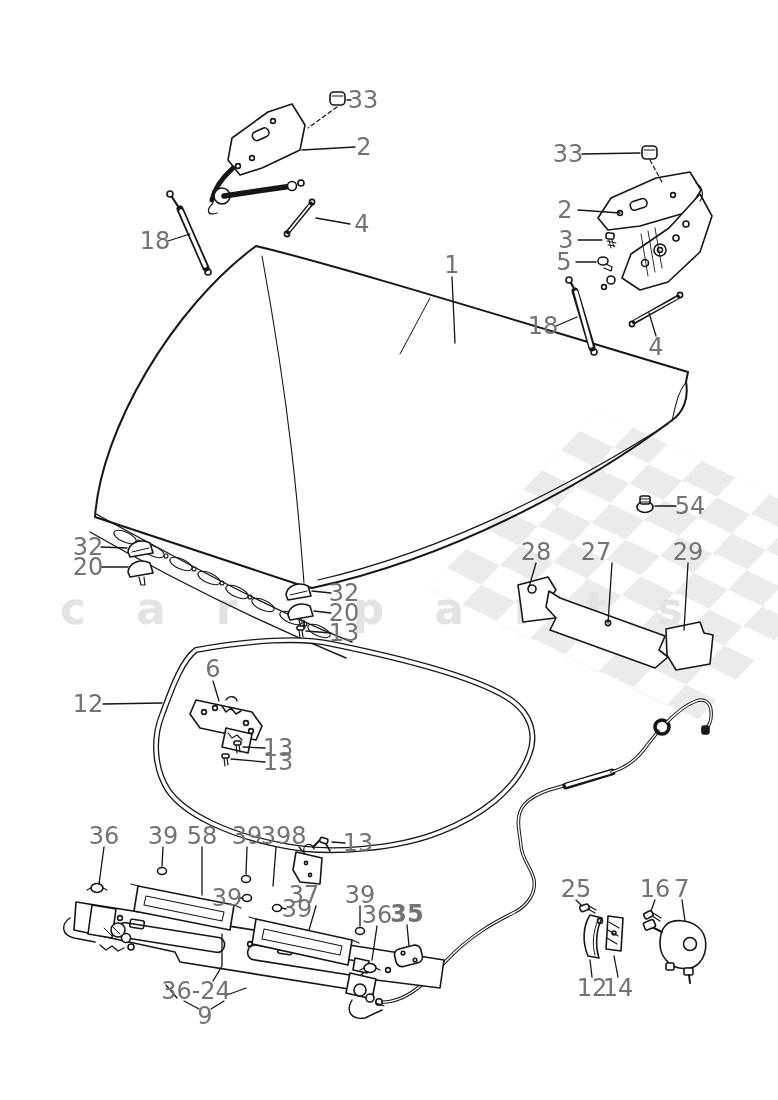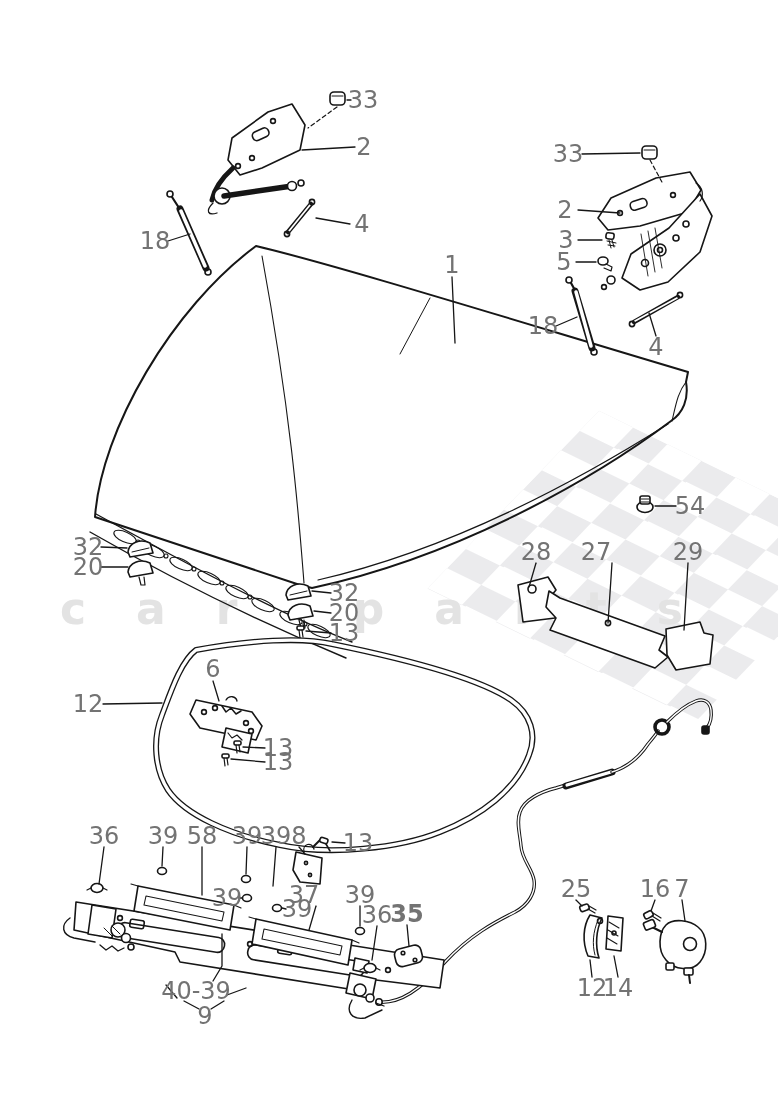--- a/index.html
+++ b/index.html
@@ -422,16 +422,16 @@
       <div class="callout" style="left: 297px; top: 909px;">39</div>
       <div class="callout" style="left: 304px; top: 895px;">37</div>
       <div class="callout" style="left: 360px; top: 895px;">39</div>
       <div class="callout" style="left: 377px; top: 915px;">36</div>
       <div class="callout" style="left: 407px; top: 914px; font-weight: bold;">35</div>
       <div class="callout" style="left: 576px; top: 889px;">25</div>
       <div class="callout" style="left: 655px; top: 889px;">16</div>
       <div class="callout" style="left: 682px; top: 889px;">7</div>
       <div class="callout" style="left: 592px; top: 988px;">12</div>
       <div class="callout" style="left: 618px; top: 988px;">14</div>
-      <div class="callout" style="left: 196px; top: 991px;">40-39</div>
+      <div class="callout" style="left: 196px; top: 991px;">36-24</div>
       <div class="callout" style="left: 205px; top: 1016px;">9</div>
     </div>
 </div>
 
 </body></html>

